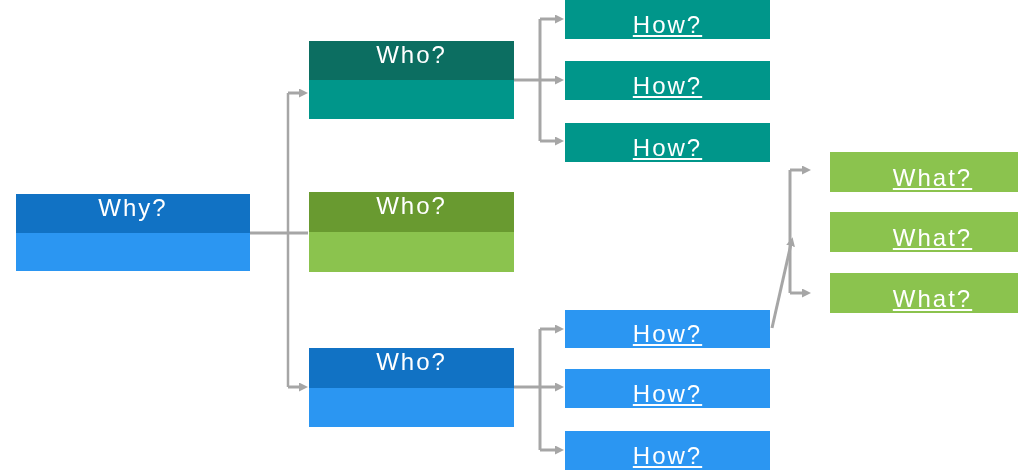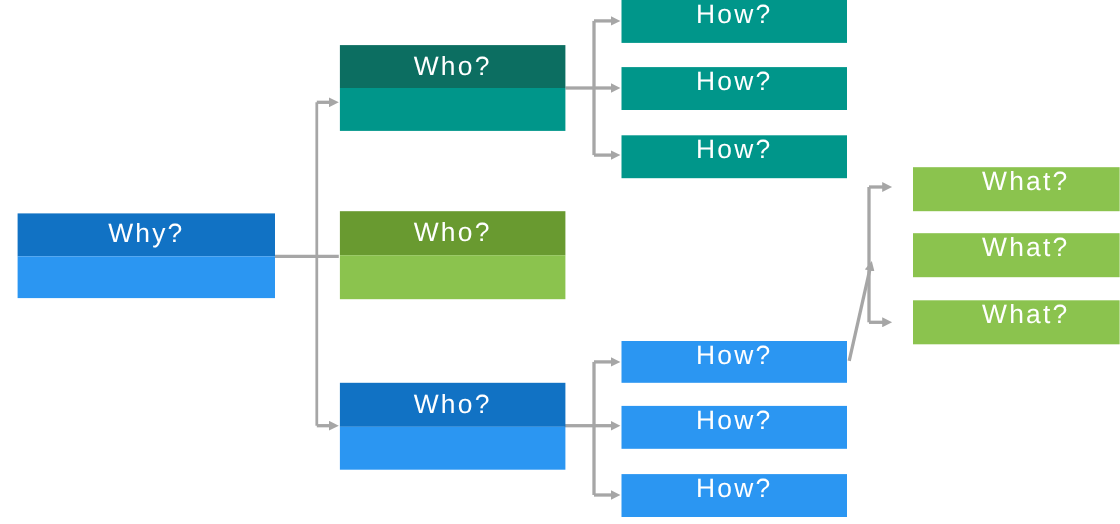--- a/index.html
+++ b/index.html
@@ -14,22 +14,22 @@
   }
 
   
   .node {
     position: absolute;
     color: var(--label-text);
     font-size: 24px;
     letter-spacing: 2px;
     box-sizing: border-box;
   }
-  .node.solid { display: flex; align-items: flex-start; justify-content: center; }
-  .node.split .half { height: 50%; display: flex; align-items: center; justify-content: center; }
+  .node.solid { display: flex; align-items: flex-end; justify-content: center; text-decoration: underline; }
+  .node.split .half { height: 50%; display: flex; justify-content: center; }
 
   
   .why { left: 0; top: 194px; width: 250px; height: 77px; padding-left: 16px; }
   .why .top    { background: var(--blue-dark); }
   .why .bottom { background: var(--blue-light); }
 
   
   .who-top    { left: 309px; top: 41px;  width: 205px; height: 78px; }
   .who-top .top     { background: var(--teal-dark); }
   .who-top .bottom  { background: var(--teal-light); }

